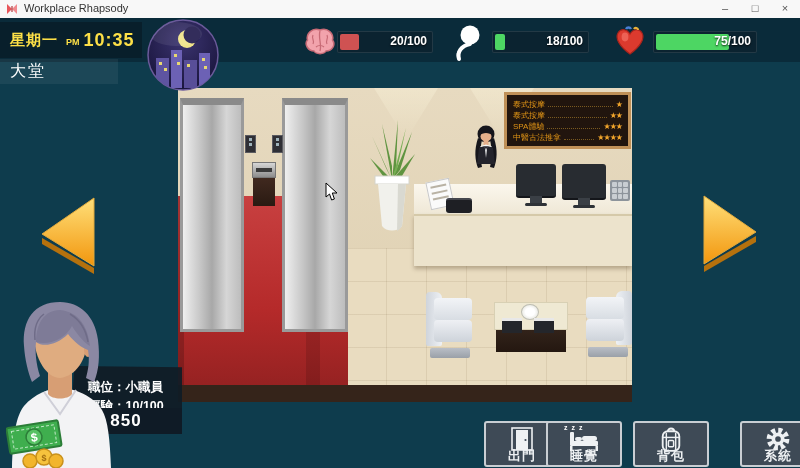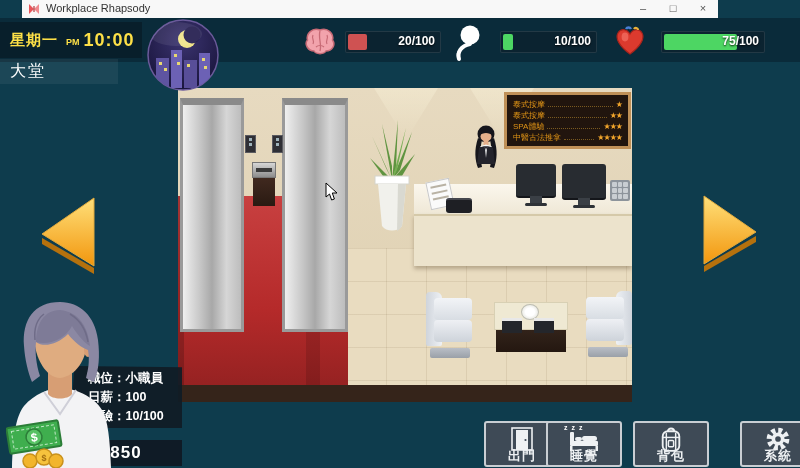--- a/index.html
+++ b/index.html
@@ -2,34 +2,34 @@
 <html><head>
 <meta charset="utf-8">
 <style>
   html,body{margin:0;padding:0;background:#000;}
   #app{position:relative;width:800px;height:468px;overflow:hidden;
        font-family:"Liberation Sans","DejaVu Sans",sans-serif;
        background:#0e3c4d;user-select:none;}
   .abs{position:absolute;}
 
   
-  .titlebar{left:0;top:0;width:696px;height:18px;background:#f8f8f8;border-bottom:7px solid #0ea5e9;margin-left:22px;}
+  .titlebar{left:0;top:0;width:800px;height:18px;background:#f8f8f8;border-bottom:7px solid #0ea5e9;}
   .titlebar .ttl{position:absolute;left:24px;top:2px;font-size:11px;color:#333;}
   .winbtn{position:absolute;top:0;width:30px;height:18px;text-align:center;font-size:11px;line-height:17px;color:#555;}
 
   
   .topband{left:0;top:18px;width:800px;height:44px;background:#0a2b3a;}
   .timepanel{left:0;top:22px;width:142px;height:36px;background:#081f2b;display:flex;align-items:center;color:#fde047;}
   .day{font-size:15px;font-weight:bold;margin-left:10px;letter-spacing:1px;}
   .mer{font-size:9px;font-weight:bold;margin-left:8px;margin-top:4px;}
   .clock{font-size:18px;font-weight:bold;margin-left:4px;letter-spacing:1px;}
   .locbox{left:0;top:59px;width:118px;height:25px;background:rgba(255,255,255,0.06);display:flex;align-items:center;}
   .locbox span{color:#fff;font-size:16px;margin-left:10px;letter-spacing:2px;}
 
-  .stat-track{top:31px;height:20px;background:#0b2330;border:1px solid rgba(255,255,255,0.10);border-radius:2px;margin-left:8px;}
+  .stat-track{top:31px;height:20px;background:#0b2330;border:1px solid rgba(255,255,255,0.10);border-radius:2px;}
   .stat-fill{position:absolute;left:2px;top:2px;bottom:2px;border-radius:2px;}
   .stat-val{position:absolute;right:5px;top:2px;font-size:12px;font-weight:bold;color:#fff;
             text-shadow:0 1px 2px rgba(0,0,0,.85);}
 
   
   .scene{left:178px;top:88px;width:454px;height:314px;background:linear-gradient(#e7dac0,#e0d2b4 70%);overflow:hidden;}
   .glow{top:0;width:64px;height:52px;background:linear-gradient(rgba(255,250,225,.6),rgba(255,250,225,0));
         clip-path:polygon(50% 100%,0 0,100% 0);opacity:.55;}
   .floor{left:168px;top:160px;width:286px;height:154px;background-color:#e9dcc0;
          background-image:linear-gradient(rgba(120,100,60,.12) 1px,transparent 1px),
@@ -77,21 +77,21 @@
   .ttray{top:230px;width:20px;height:12px;background:#24262b;border-top:3px solid #e8e8e8;}
 
   
   .navarrow{width:62px;height:80px;cursor:pointer;}
 
   
   .infopanel{left:70px;top:366px;width:112px;height:62px;background:rgba(16,28,38,.93);
              clip-path:polygon(4% 0,100% 2%,100% 100%,0 100%);
              display:flex;flex-direction:column;justify-content:center;padding-left:18px;box-sizing:border-box;}
   .infopanel div{color:#fff;font-size:12.5px;font-weight:bold;line-height:19px;white-space:nowrap;}
-  .moneybar{left:56px;top:440px;width:126px;height:26px;background:#0f1b26;
+  .moneybar{left:56px;top:408px;width:126px;height:26px;background:#0f1b26;
             clip-path:polygon(12% 0,100% 0,100% 100%,0 100%);
             display:flex;align-items:center;justify-content:center;}
   .moneybar span{color:#fff;font-size:17px;font-weight:bold;letter-spacing:1px;padding-left:14px;}
 
   
   .abtn{top:421px;width:76px;height:46px;background:#3e4a56;border:2px solid #c9ced3;border-radius:3px;
         box-sizing:border-box;display:flex;flex-direction:column;align-items:center;justify-content:flex-end;
         padding-bottom:2px;cursor:pointer;}
   .abtn .lab{color:#eef1f3;font-size:13px;font-weight:bold;line-height:15px;letter-spacing:1px;}
   .abtn .ic{position:absolute;top:3px;left:50%;transform:translateX(-50%);}
@@ -112,21 +112,21 @@
     <div class="winbtn" style="right:60px">–</div>
     <div class="winbtn" style="right:30px">□</div>
     <div class="winbtn" style="right:0">×</div>
   </div>
 
   <div class="abs topband"></div>
 
   <div class="abs timepanel">
     <span class="day">星期一</span>
     <span class="mer">PM</span>
-    <span class="clock">10:00</span>
+    <span class="clock">10:35</span>
   </div>
 
   <div class="abs locbox">
     <span>大堂</span>
   </div>
 
   <svg class="abs" style="left:146px;top:18px;z-index:6" width="74" height="74" viewBox="0 0 74 74">
     <defs>
       <radialGradient id="sky" cx="50%" cy="30%" r="80%">
         <stop offset="0%" stop-color="#3b3470"></stop>
@@ -167,21 +167,21 @@
     <span class="stat-val">20/100</span>
   </div>
 
   <svg class="abs" style="left:450px;top:24px" width="32" height="38" viewBox="0 0 32 38">
     <circle cx="20" cy="11" r="9.5" fill="#ffffff"></circle>
     <path d="M20,20 C11,22 7,28 9,35" stroke="#ffffff" stroke-width="4" fill="none" stroke-linecap="round"></path>
     <path d="M12,24 C8,27 7,31 8.5,34" stroke="#ffffff" stroke-width="2" fill="none" stroke-linecap="round"></path>
   </svg>
   <div class="abs stat-track" style="left:492px;width:95px">
     <div class="stat-fill" style="width: 10%; background: rgb(77, 214, 99);"></div>
-    <span class="stat-val">10/100</span>
+    <span class="stat-val">18/100</span>
   </div>
 
   <svg class="abs" style="left:613px;top:26px" width="34" height="30" viewBox="0 0 34 30">
     <path d="M17,28 C6,20 2,12 5,7 C8,2 14,3 17,8 C20,3 26,2 29,7 C32,12 28,20 17,28 Z" fill="#dc3a2e" stroke="#a8241c" stroke-width="1.2"></path>
     <path d="M13,3 C14,1 17,1 18,3" stroke="#4a7fd4" stroke-width="2.4" fill="none"></path>
     <path d="M21,3 C22,1 25,2 25,4" stroke="#e8b23a" stroke-width="2.2" fill="none"></path>
     <ellipse cx="12" cy="11" rx="3.4" ry="4.4" fill="#f0685c" opacity="0.85"></ellipse>
   </svg>
   <div class="abs stat-track" style="left:653px;width:102px">
     <div class="stat-fill" style="width: 72%; background: rgb(77, 214, 99);"></div>
@@ -350,21 +350,20 @@
     <path d="M48,74 L48,96 C52,102 68,102 72,96 L72,74 Z" fill="#d79e74"></path>
     <path d="M34,40 C34,18 46,10 60,10 C76,10 88,20 87,44 C86,62 76,78 60,80 C46,80 35,60 34,40 Z" fill="#dfac80"></path>
     <ellipse cx="88" cy="52" rx="4" ry="7" fill="#d79e74"></ellipse>
     <path d="M60,4 C34,4 22,22 24,48 C25,62 28,74 32,84 L40,78 C36,66 35,54 36,44 C44,50 58,46 68,36 C74,44 82,50 88,52 C90,64 88,72 86,80 L94,84 C99,72 100,58 98,42 C95,18 80,4 60,4 Z" fill="#8b88a3"></path>
     <path d="M36,44 C50,48 66,40 72,28 C78,38 86,46 90,48 C88,30 80,14 60,12 C44,12 36,26 36,44 Z" fill="#7e7b97"></path>
     <path d="M44,16 C36,22 34,32 35,42 M70,16 C80,22 86,32 88,44" stroke="#6f6c88" stroke-width="1.5" fill="none"></path>
   </svg>
 
   <div class="abs infopanel">
     <div>職位：小職員</div>
-    <div>日薪：100</div>
     <div>經驗：10/100</div>
   </div>
   <div class="abs moneybar">
     <span>850</span>
   </div>
   <svg class="abs" style="left:6px;top:418px;z-index:5" width="64" height="50" viewBox="0 0 64 50">
     <g transform="rotate(-9 28 19)">
       <rect x="2" y="6" width="52" height="26" rx="2" fill="#3fae4e" stroke="#2c7d38" stroke-width="2"></rect>
       <rect x="6.5" y="10" width="43" height="18" fill="none" stroke="#bfe8c4" stroke-width="1" stroke-dasharray="3 2"></rect>
       <circle cx="28" cy="19" r="8" fill="#57c264" stroke="#2c7d38" stroke-width="1.5"></circle>

